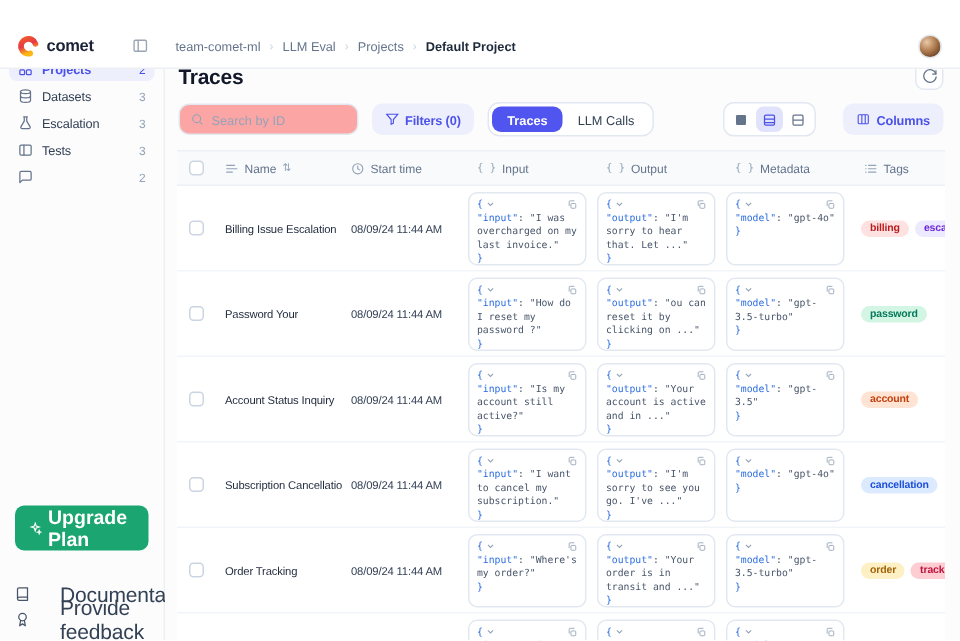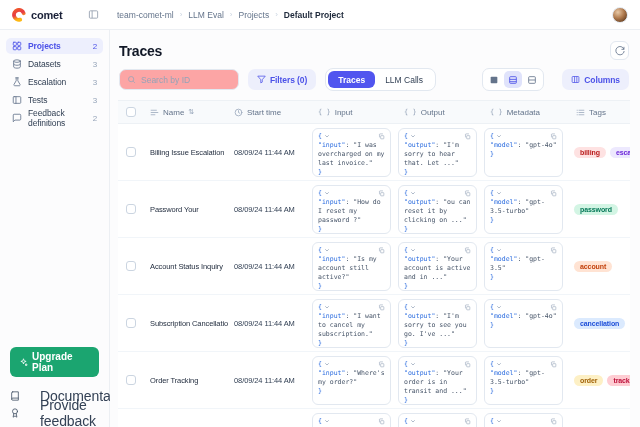--- a/index.html
+++ b/index.html
@@ -2,40 +2,40 @@
 <html><head>
 <meta charset="utf-8">
 <style>
   *{box-sizing:border-box;margin:0;padding:0}
   html,body{width:640px;height:427px;background:#fff;font-family:"Liberation Sans","DejaVu Sans",sans-serif;-webkit-font-smoothing:antialiased}
   .app{position:relative;width:640px;height:427px;overflow:hidden;background:#fff;color:#1e293b}
   .icon{display:inline-flex;align-items:center;justify-content:center;line-height:0}
   .icon svg{display:block}
 
   
-  .topbar{position:absolute;top:0;left:0;right:0;height:30px;display:flex;align-items:center;padding:0 12px;border-bottom:1px solid #eceff3;background:#fff;z-index:5}
+  .topbar{position:absolute;top:16px;left:0;right:0;height:30px;display:flex;align-items:center;padding:0 12px;border-bottom:1px solid #eceff3;background:#fff;z-index:5}
   .logo{display:flex;align-items:center;gap:5px;width:74px}
   .logo-text{font-size:11px;font-weight:bold;color:#1a2138;letter-spacing:-.2px}
   .collapse-btn{color:#9aa4b2;margin-left:2px;cursor:pointer}
   .breadcrumbs{display:flex;align-items:center;gap:6px;margin-left:18px;font-size:8.5px;color:#64748b}
   .crumb{cursor:pointer}
   .crumb.last{color:#1e293b;font-weight:600}
   .crumb-sep{color:#cbd5e1;font-size:8px}
   .avatar{margin-left:auto;width:16px;height:16px;border-radius:50%;background:radial-gradient(circle at 35% 30%,#e8c9a7 0%,#b07b4f 45%,#6d4526 80%,#4a2d18 100%);border:1px solid #e2e8f0;cursor:pointer}
 
   
   .sidebar{position:absolute;top:30px;left:0;bottom:0;width:110px;background:#fcfcfd;border-right:1px solid #eceff3;padding-top:8px}
   .nav-item{display:flex;align-items:center;gap:6px;height:16px;margin:0 6px 2px 6px;padding:0 6px;border-radius:5px;font-size:8.5px;color:#334155;cursor:pointer;letter-spacing:-.1px}
   .nav-item .icon{color:#64748b}
   .nav-item.active{background:#edeffd;color:#4c52e8;font-weight:600}
   .nav-item.active .icon{color:#4c52e8}
   .nav-count{margin-left:auto;font-size:8px;color:#94a3b8;font-weight:400}
   .nav-item.active .nav-count{color:#4c52e8}
   .side-footer{position:absolute;left:0;right:0;bottom:6px;padding:0 10px}
-  .upgrade-btn{display:inline-flex;align-items:center;gap:4px;height:30px;padding:0 9px;border-radius:6px;background:#1ba570;color:#fff;font-size:10px;font-weight:600;cursor:pointer;margin-bottom:10px}
+  .upgrade-btn{display:inline-flex;align-items:center;gap:4px;height:30px;padding:0 9px;border-radius:6px;background:#1ba570;color:#fff;font-size:13px;font-weight:600;cursor:pointer;margin-bottom:20px}
   .foot-item{display:flex;align-items:center;gap:20px;height:17px;font-size:14px;color:#334155;cursor:pointer;letter-spacing:-.1px}
   .foot-item .icon{color:#475569}
 
   
   .main{position:absolute;top:30px;left:110px;right:0;bottom:0;background:#fcfcfd}
   .main-head{display:flex;align-items:center;justify-content:space-between;padding:11px 11px 0 9px}
   .page-title{font-size:14px;font-weight:700;color:#111827;letter-spacing:-.2px}
   .refresh-btn{width:19px;height:19px;border:1px solid #e2e8f0;border-radius:6px;background:#fff;display:flex;align-items:center;justify-content:center;color:#64748b;cursor:pointer}
   .toolbar{display:flex;align-items:center;padding:8px 11px 0 9px}
   .search-box{display:flex;align-items:center;gap:5px;width:120px;height:21px;border:1px solid #e2e8f0;border-radius:7px;background:#fca5a5;padding:0 7px;color:#94a3b8}
@@ -164,21 +164,20 @@
           </span>
           <span>Tests</span>
           <span class="nav-count">3</span>
         </div>
         <div class="nav-item">
           <span class="icon">
             <svg width="10" height="10" viewBox="0 0 24 24" fill="none" stroke="currentColor" stroke-width="2" stroke-linecap="round" stroke-linejoin="round">
               <path d="M21 15a2 2 0 0 1-2 2H7l-4 4V5a2 2 0 0 1 2-2h14a2 2 0 0 1 2 2z"></path>
             </svg>
           </span>
-          <span>Feedback definitions</span>
           <span class="nav-count">2</span>
         </div>
       </div>
     <div class="side-footer">
       <div class="upgrade-btn">
         <span class="icon">
           <svg width="9" height="9" viewBox="0 0 24 24" fill="none" stroke="currentColor" stroke-width="2">
               <path d="M12 2l1.7 5.3L19 9l-5.3 1.7L12 16l-1.7-5.3L5 9l5.3-1.7L12 2z"></path>
               <path d="M19 15l.8 2.2L22 18l-2.2.8L19 21l-.8-2.2L16 18l2.2-.8L19 15z"></path>
             </svg>

